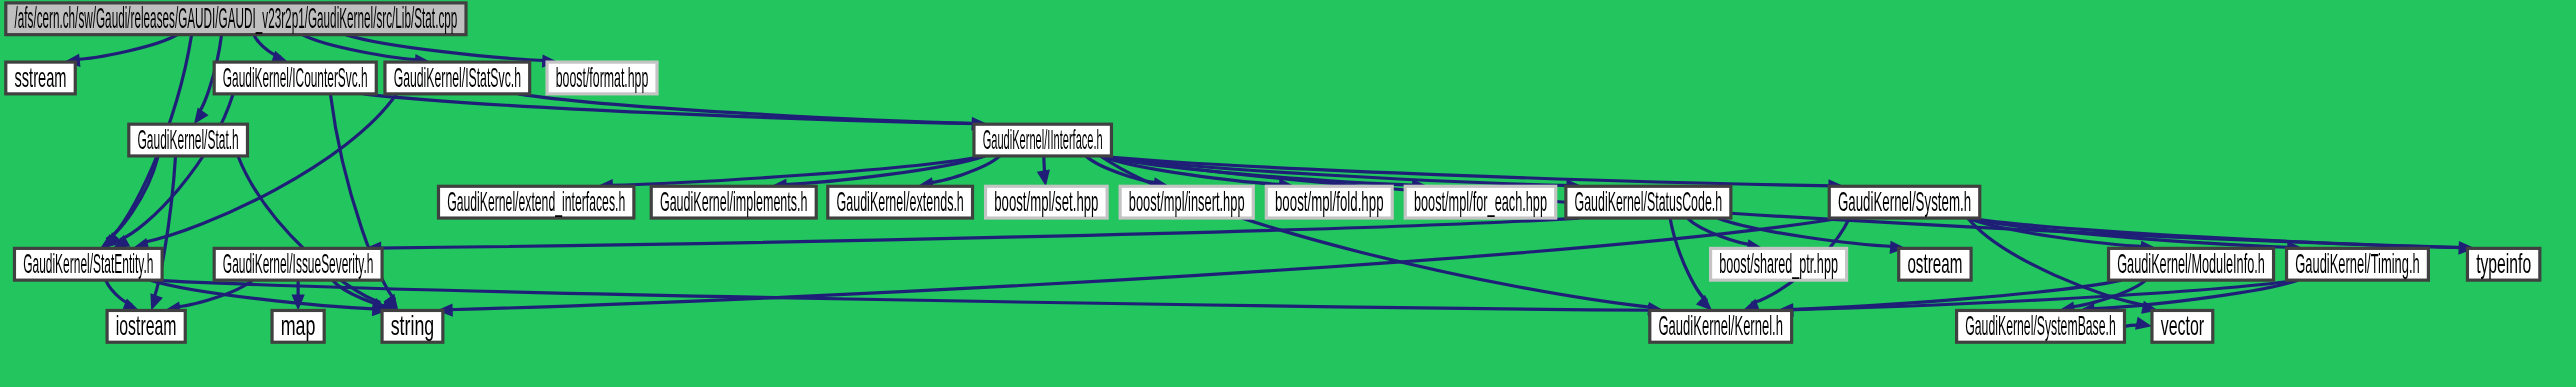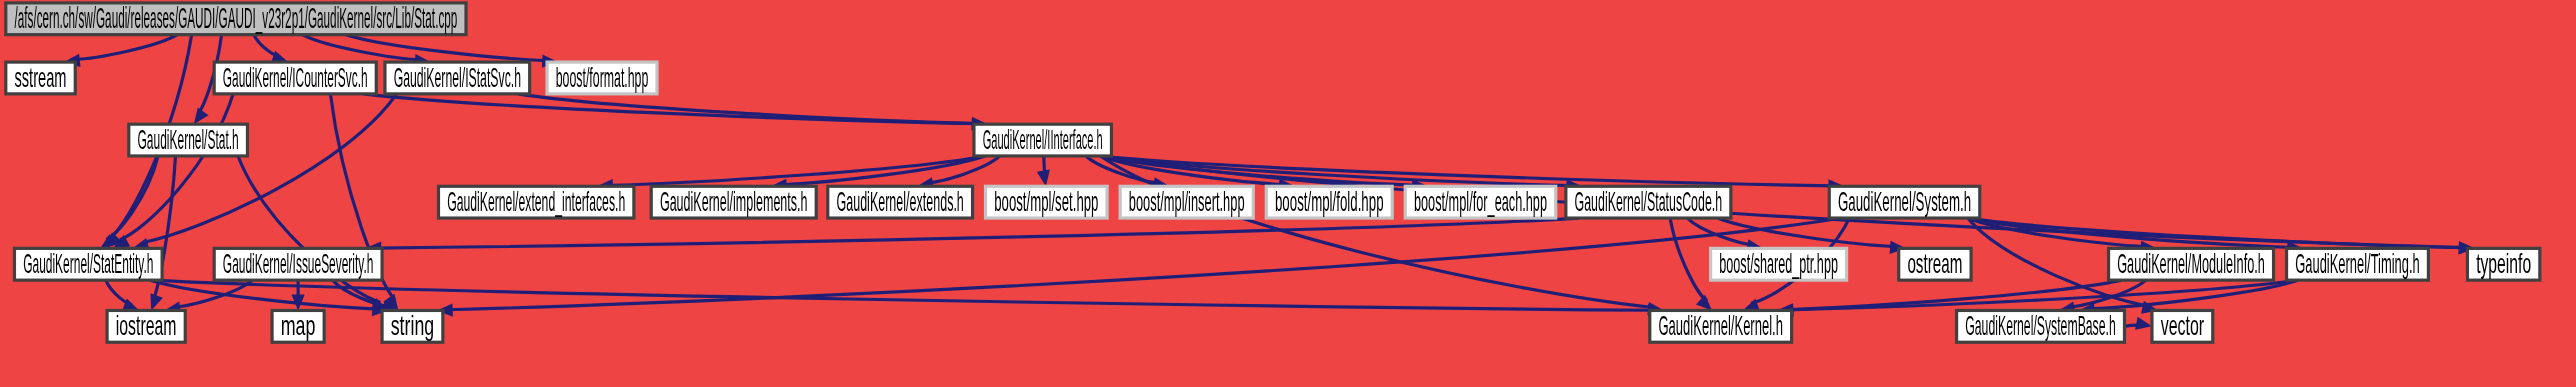--- a/index.html
+++ b/index.html
@@ -7,21 +7,21 @@
     padding: 0;
     background: #ffffff;
   }
   body {
     font-family: "Liberation Sans", sans-serif;
   }
   #graph-wrap {
     position: relative;
     width: 2576px;
     height: 387px;
-    background: #ef4444;
+    background: #22c55e;
     overflow: hidden;
   }
   svg.graph {
     display: block;
     width: 2576px;
     height: 387px;
   }
   .edge-path {
     fill: none;
     stroke: #1f1f78;

